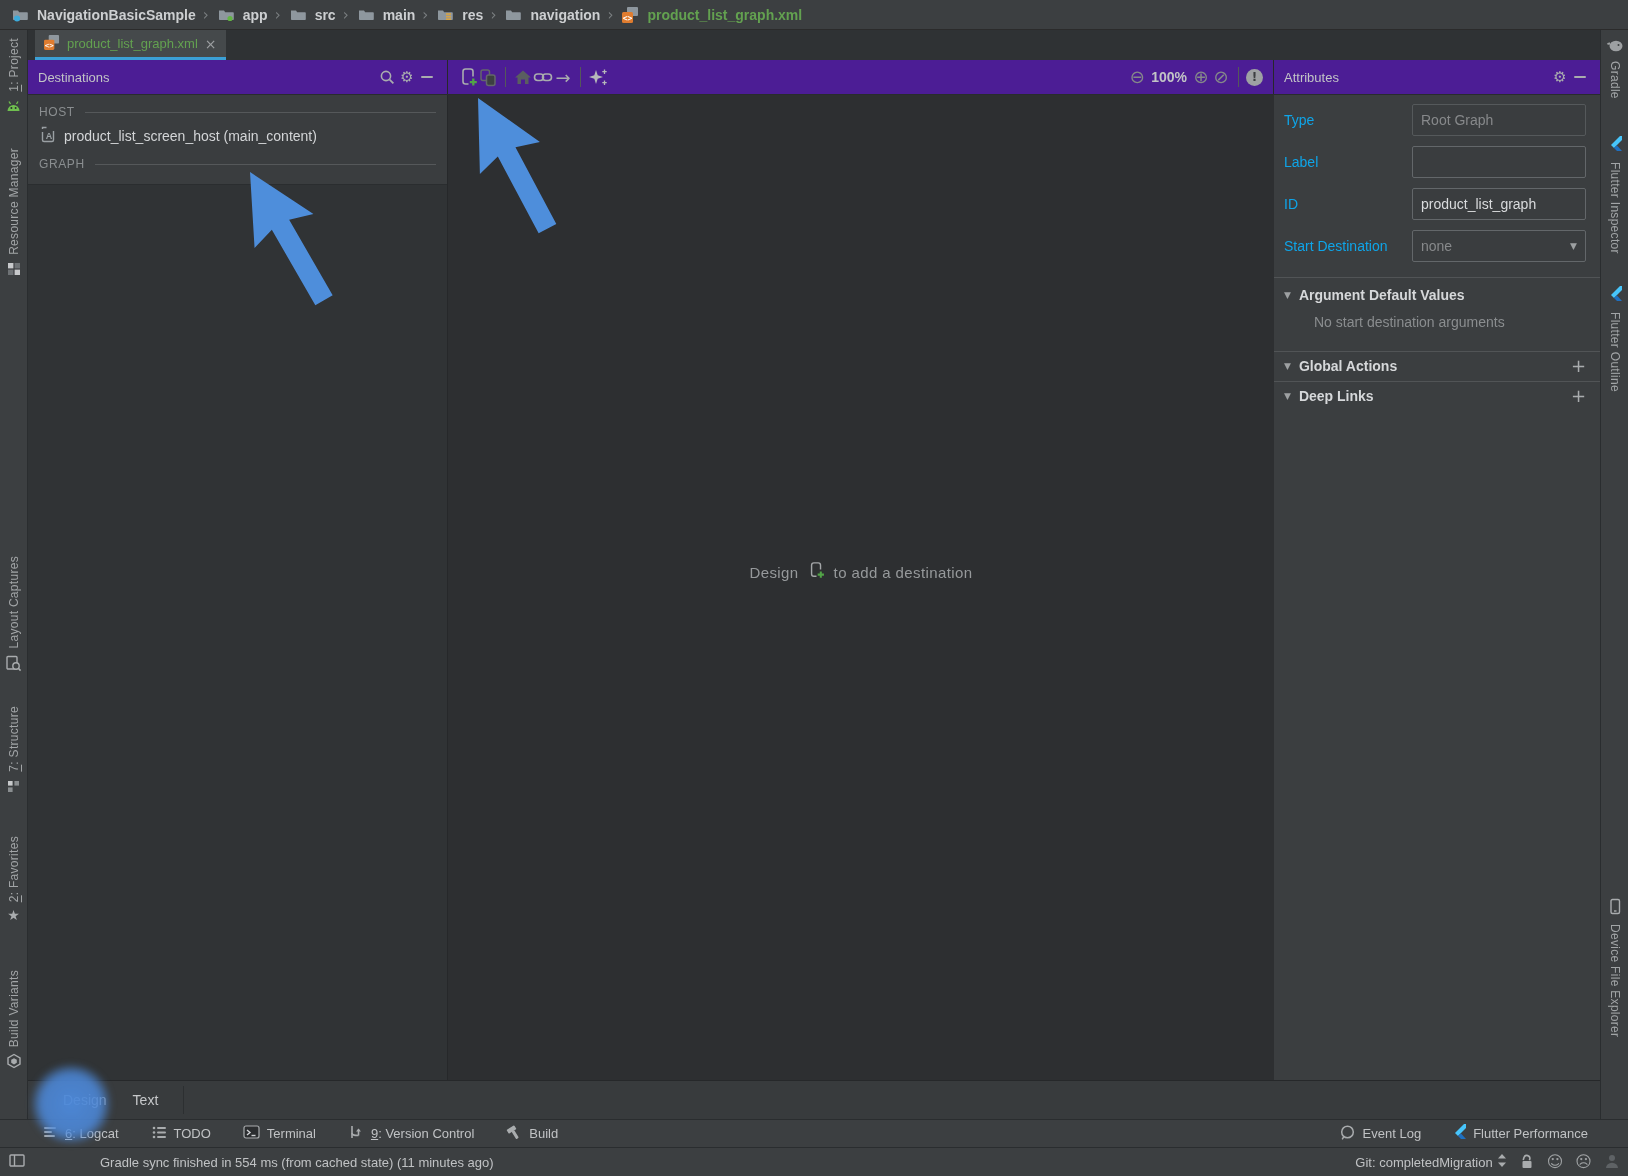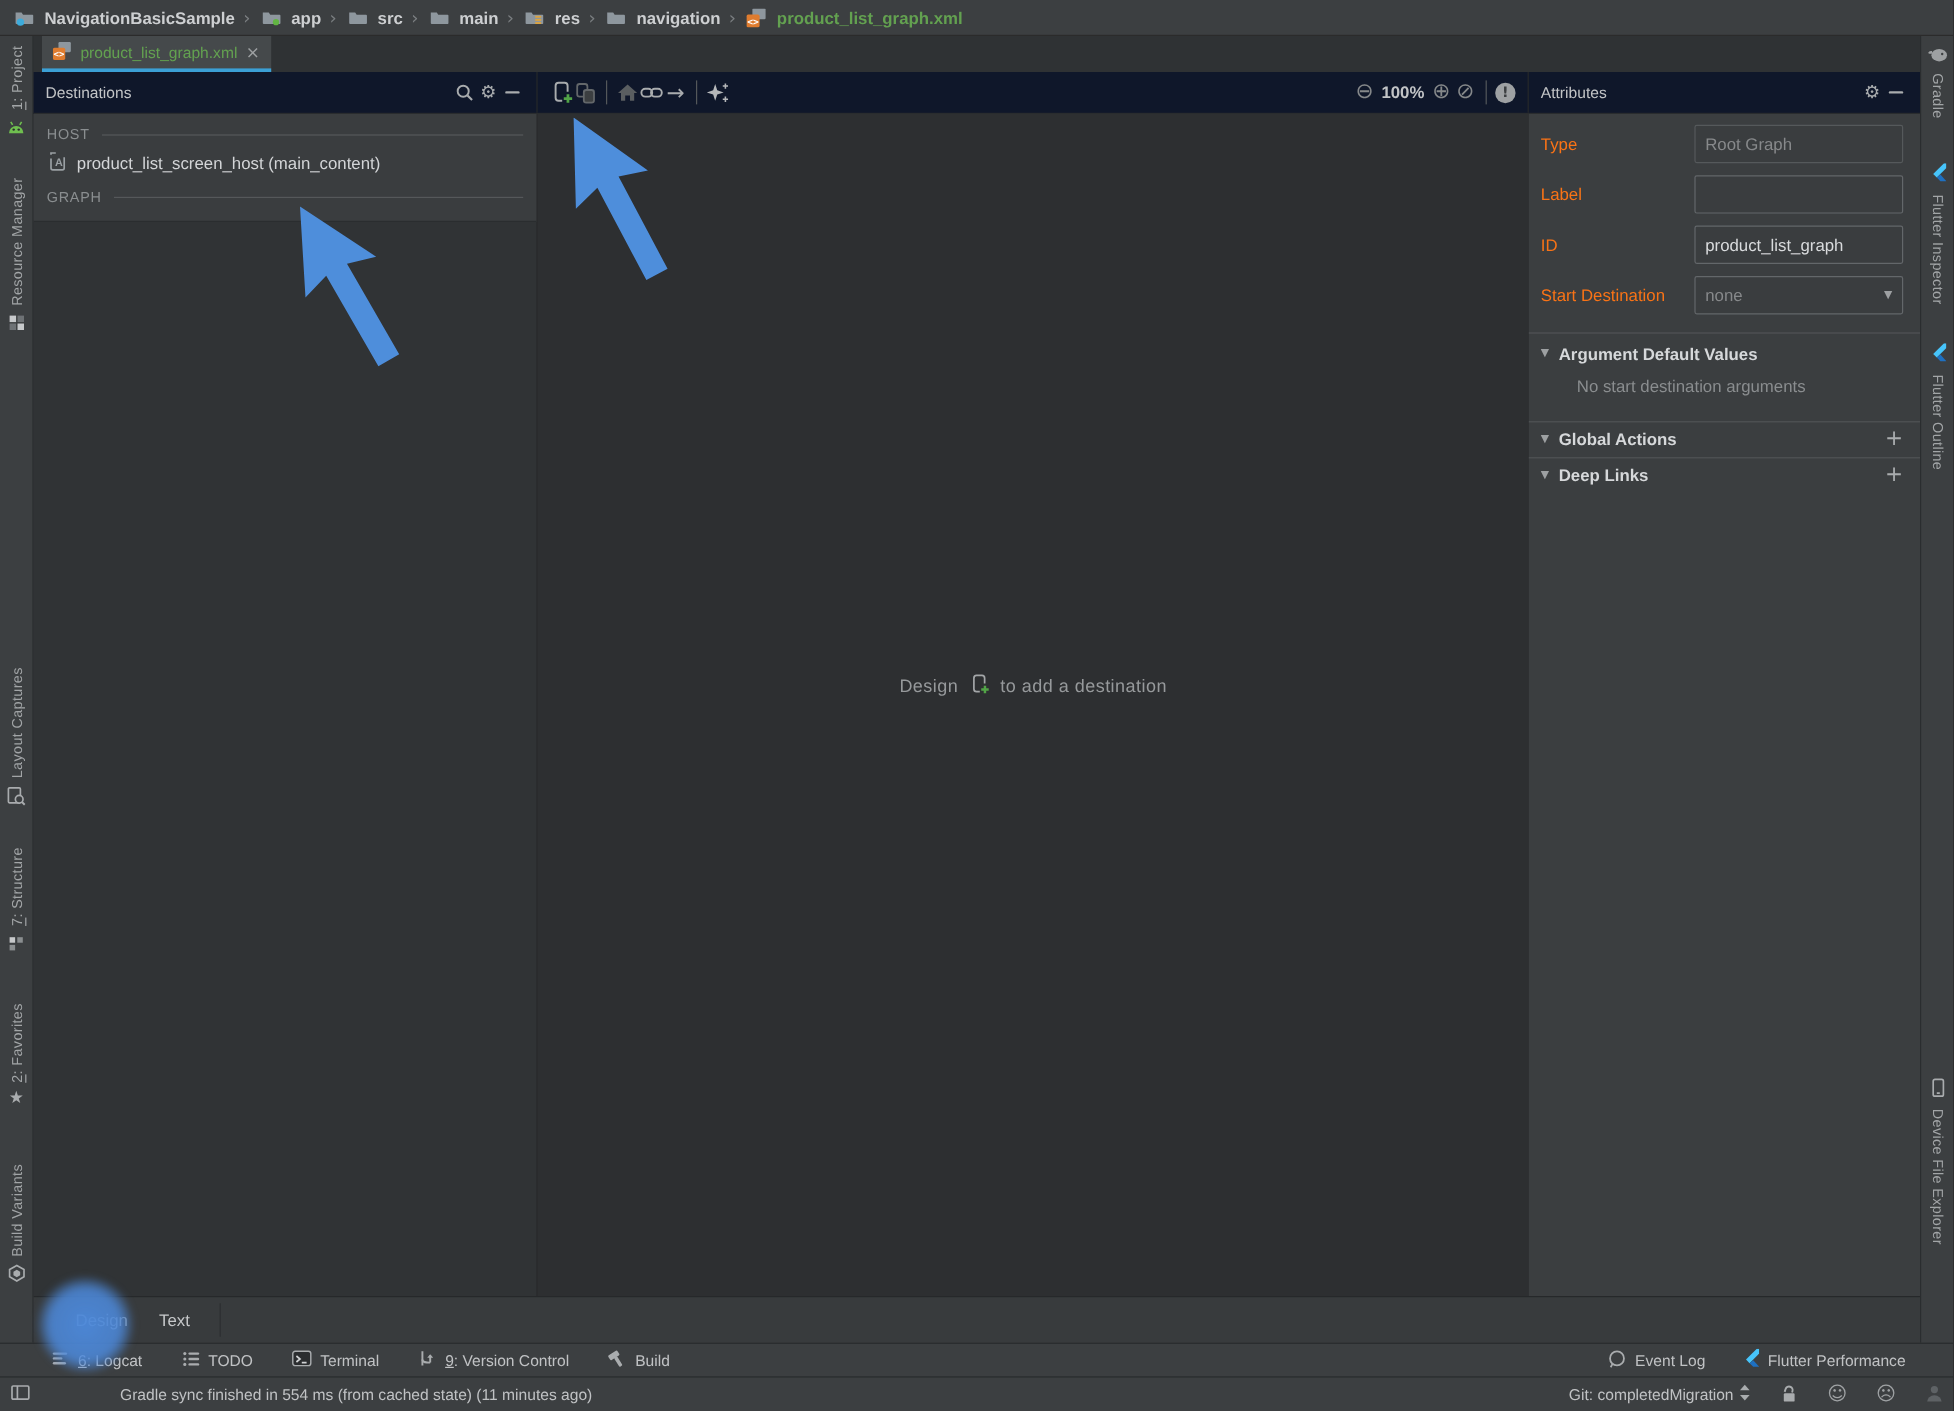--- a/index.html
+++ b/index.html
@@ -44,21 +44,21 @@
     margin-left:7px; height:30px; background:#45494B;
     display:flex; align-items:center; gap:7px; padding:0 9px;
     border-bottom:3px solid #3BA0D6;
   }
   .editor-tab .tab-label { color:#63A150; font-size:13px; }
   .tab-close { color:#9DA0A2; font-size:14px; line-height:1; }
 
   
   #toolbar-row {
     position:absolute; left:28px; top:60px; width:1572px; height:35px;
-    background:#0f172a; display:flex; border-bottom:1px solid #292C2E;
+    background:#4c1d95; display:flex; border-bottom:1px solid #292C2E;
   }
   .tb-section { display:flex; align-items:center; padding:0 10px; }
   #tb-destinations { width:420px; border-right:1px solid #26282A; }
   #tb-canvas { width:826px; border-right:1px solid #26282A; }
   #tb-attributes { flex:1; }
   .panel-title { font-size:13px; color:#C2C4C6; }
   .tb-spacer { flex:1; }
   .tb-iconbtn { display:flex; align-items:center; justify-content:center; width:20px; height:20px; }
   .gear-glyph { font-size:15px; color:#A9ACAE; }
   .minimize-bar { width:12px; height:2px; background:#A9ACAE; border-radius:1px; }
@@ -87,21 +87,21 @@
   #canvas-panel { position:absolute; left:448px; top:95px; width:826px; height:985px; background:#2D2F31; }
   .empty-state {
     position:absolute; top:466px; left:0; width:100%;
     display:flex; align-items:center; justify-content:center; gap:9px;
     color:#96999B; font-size:15px; letter-spacing:.4px;
   }
 
   
   #attributes-panel { position:absolute; left:1274px; top:95px; width:326px; height:985px; background:#3B3E40; }
   .attr-row { display:flex; align-items:center; margin:8px 14px 0 10px; height:34px; }
-  .attr-label { width:128px; flex:none; font-size:14px; color:#f97316; white-space:nowrap; overflow:hidden; }
+  .attr-label { width:128px; flex:none; font-size:14px; color:#0ea5e9; white-space:nowrap; overflow:hidden; }
   .attr-field {
     flex:1; height:32px; border:1px solid #63676A; border-radius:2px;
     background:#3A3D3F; display:flex; align-items:center; padding:0 8px; font-size:14px; color:#D9DBDD;
   }
   .attr-field.disabled { border-color:#55595B; color:#87898B; }
   .attr-field.dropdown { justify-content:space-between; color:#87898B;gap:16px; }
   .dd-caret { font-size:9px; color:#9DA0A2; }
   .attr-sep { border-top:1px solid #515456; margin-top:14px; }
   .attr-section-header { display:flex; align-items:center; gap:8px; padding:9px 14px 0 10px; }
   .sec-caret { font-size:9px; color:#9DA0A2; }
@@ -129,21 +129,21 @@
   .tw-group-left { display:flex; align-items:center; gap:32px; margin-left:42px; }
   .tw-group-right { display:flex; align-items:center; gap:30px; margin-left:auto; margin-right:40px; }
   .tw-btn { display:flex; align-items:center; gap:7px; font-size:13px; color:#C0C2C4; white-space:nowrap; }
 
   #status-bar {
     position:absolute; left:0; top:1147px; width:1628px; height:29px;
     background:#3C3F41; border-top:1px solid #2A2D2F;
     display:flex; align-items:center;
   }
   .status-msg { margin-left:74px; font-size:13px; color:#C0C2C4; }
-  .status-right { display:flex; align-items:center; gap:24px; margin-left:auto; margin-right:8px; }
+  .status-right { display:flex; align-items:center; gap:12px; margin-left:auto; margin-right:8px; }
   .git-widget { display:flex; align-items:center; gap:4px; font-size:13px; color:#C0C2C4; }
   .face-glyph { font-size:16px; color:#9FA2A4; line-height:1; }
   #status-toggle-icon { margin-left:8px; }
 
   
   .pointer-arrow { position:absolute; z-index:50; }
   #click-highlight {
     position:absolute; left:31px; top:1064px; width:80px; height:80px; border-radius:50%;
     background:radial-gradient(circle, rgba(77,138,220,.95) 0%, rgba(77,138,220,.85) 52%, rgba(77,138,220,0) 74%);
     filter:blur(3px); z-index:40;

